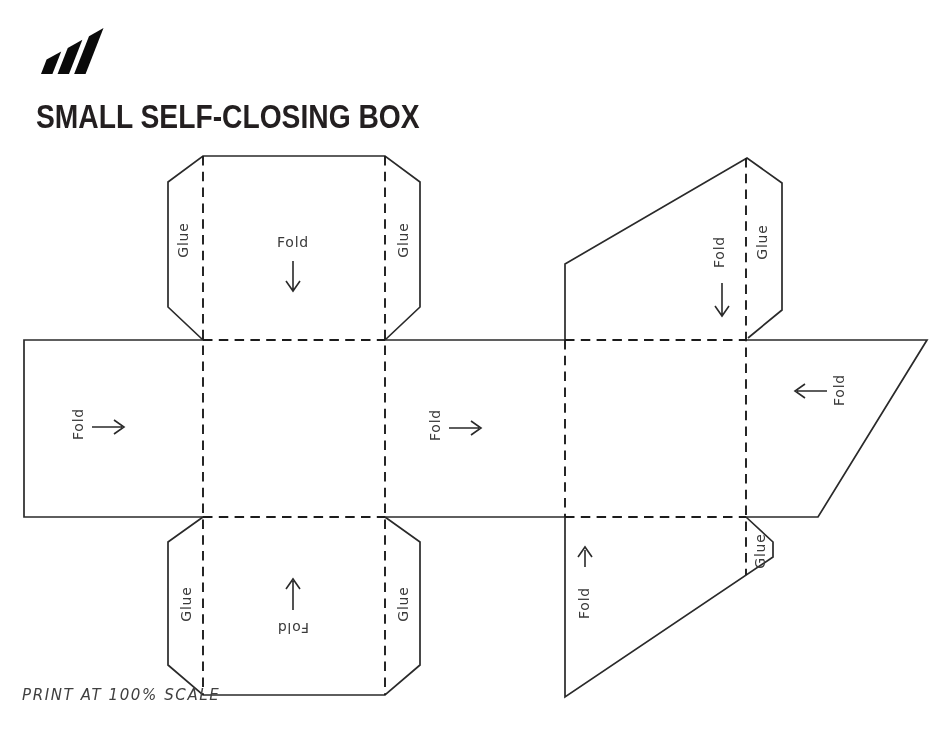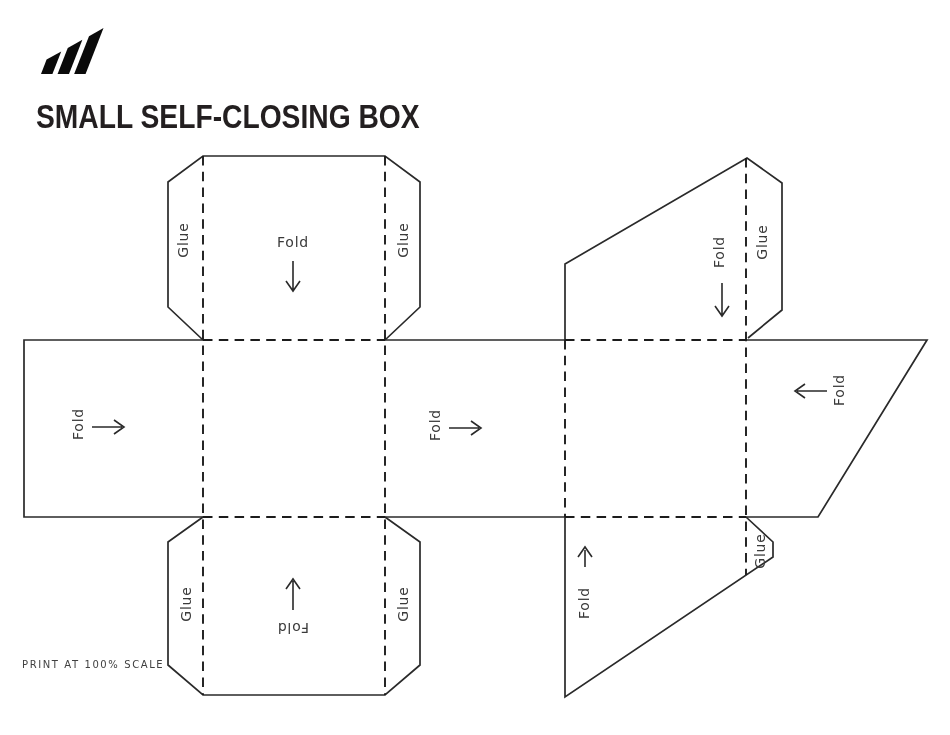--- a/index.html
+++ b/index.html
@@ -8,22 +8,22 @@
   .logo{position:absolute;left:41px;top:28px;}
   .title{position:absolute;left:36px;top:99px;margin:0;
          font-family:"Liberation Sans",sans-serif;font-weight:bold;font-size:34px;
          line-height:1;color:#231f20;letter-spacing:0px;white-space:nowrap;
          transform:scaleX(.83);transform-origin:left top;}
   .diagram{position:absolute;left:0;top:0;}
   .lbl{position:absolute;font-size:14px;letter-spacing:.8px;color:#3a3a3a;
        white-space:nowrap;transform:translate(-50%,-50%);}
   .lbl.ccw{transform:translate(-50%,-50%) rotate(-90deg);}
   .lbl.flip{transform:translate(-50%,-50%) rotate(180deg);}
-  .footer{position:absolute;left:22px;top:659px;font-size:10px;letter-spacing:1.6px;
-          color:#404040;white-space:nowrap;}
+  .footer{position:absolute;left:22px;top:686px;font-size:15px;letter-spacing:1.6px;
+          color:#404040;white-space:nowrap;font-style:italic;}
   .cut{stroke:#2a2a2a;stroke-width:1.7;fill:none;stroke-linejoin:miter;}
   .foldline{stroke:#1c1c1c;stroke-width:1.9;fill:none;stroke-dasharray:9.5 6.3;}
   .arrow{stroke:#2a2a2a;stroke-width:1.6;fill:none;}
 </style>
 </head>
 <body>
 
 <div class="page">
 
   <svg class="logo" width="64" height="47" viewBox="0 0 56 46" preserveAspectRatio="none" aria-hidden="true">

